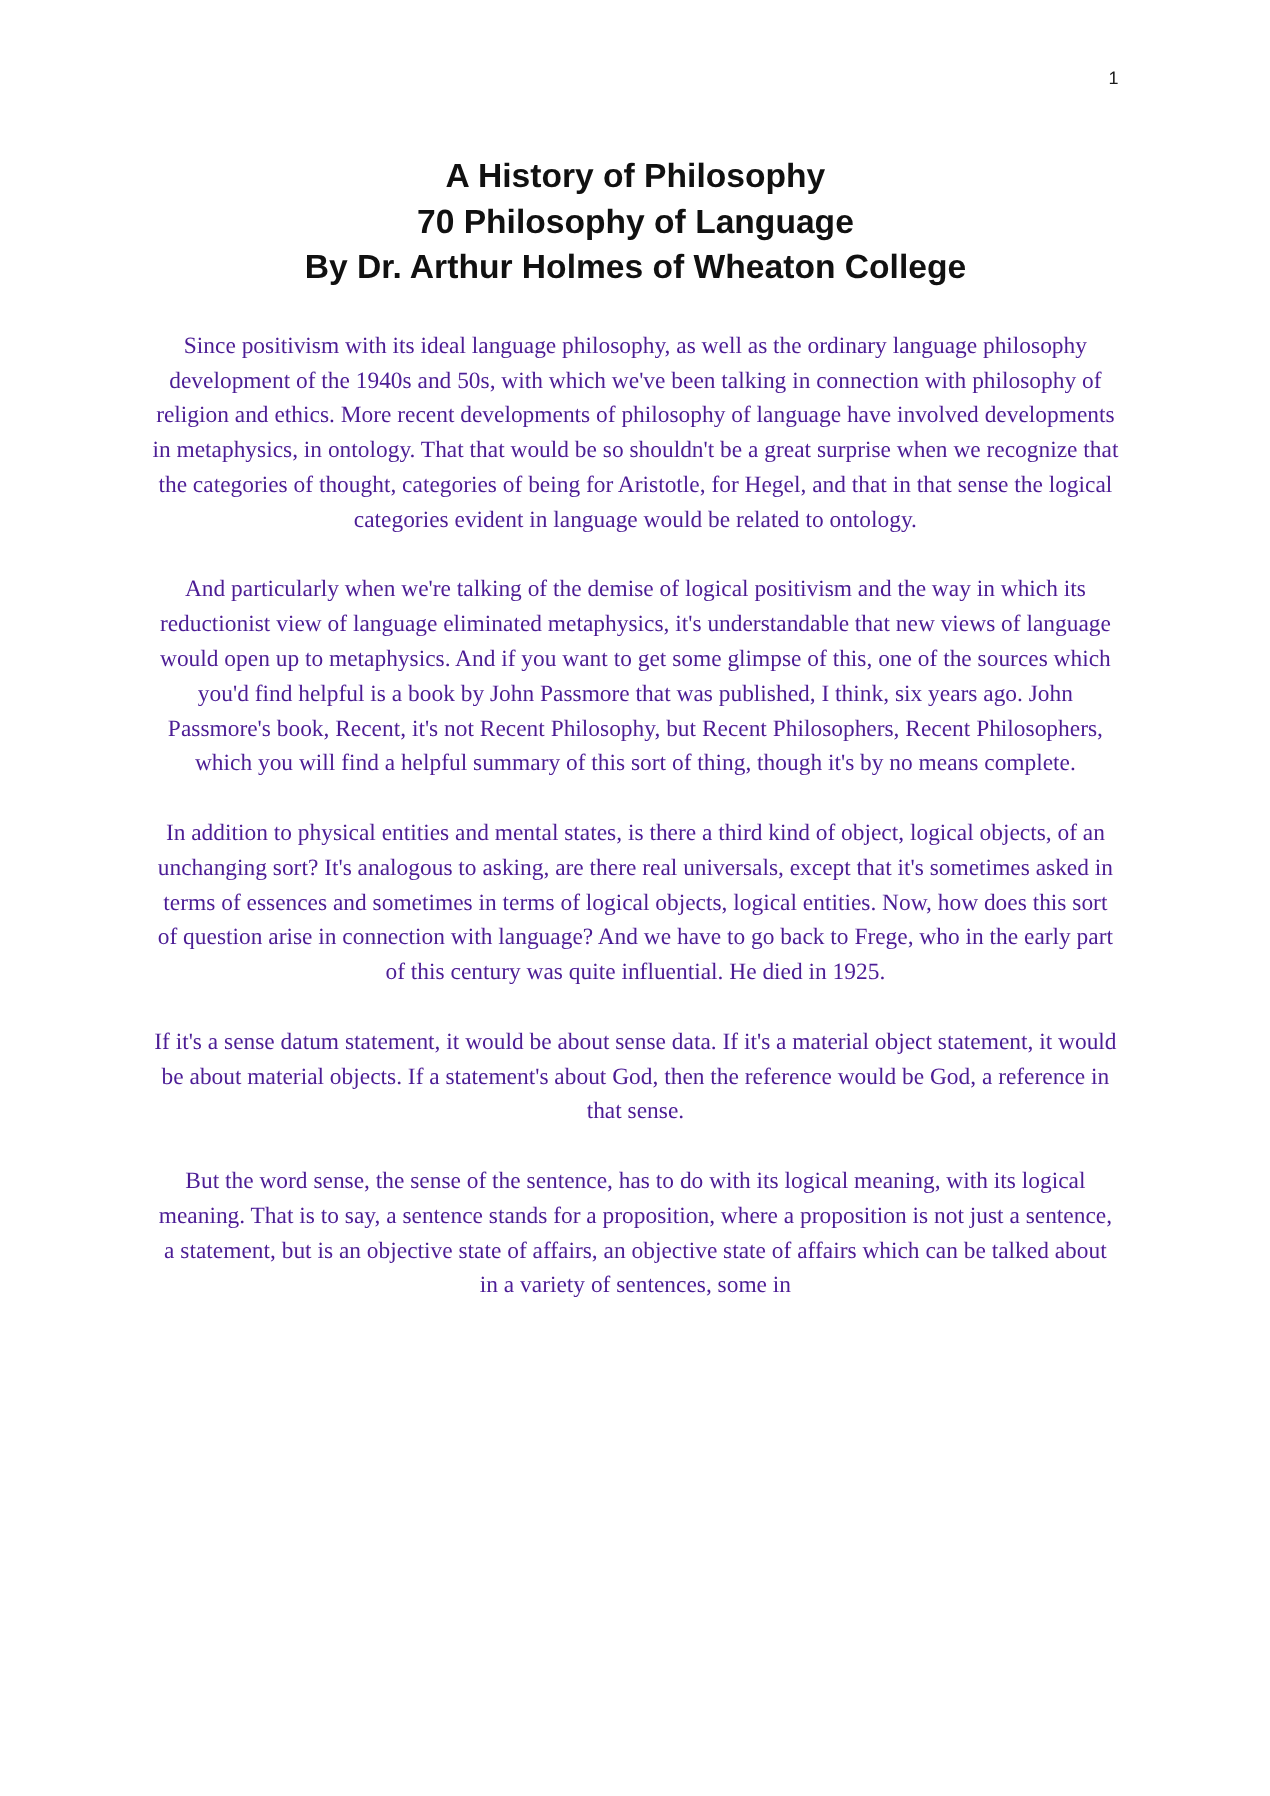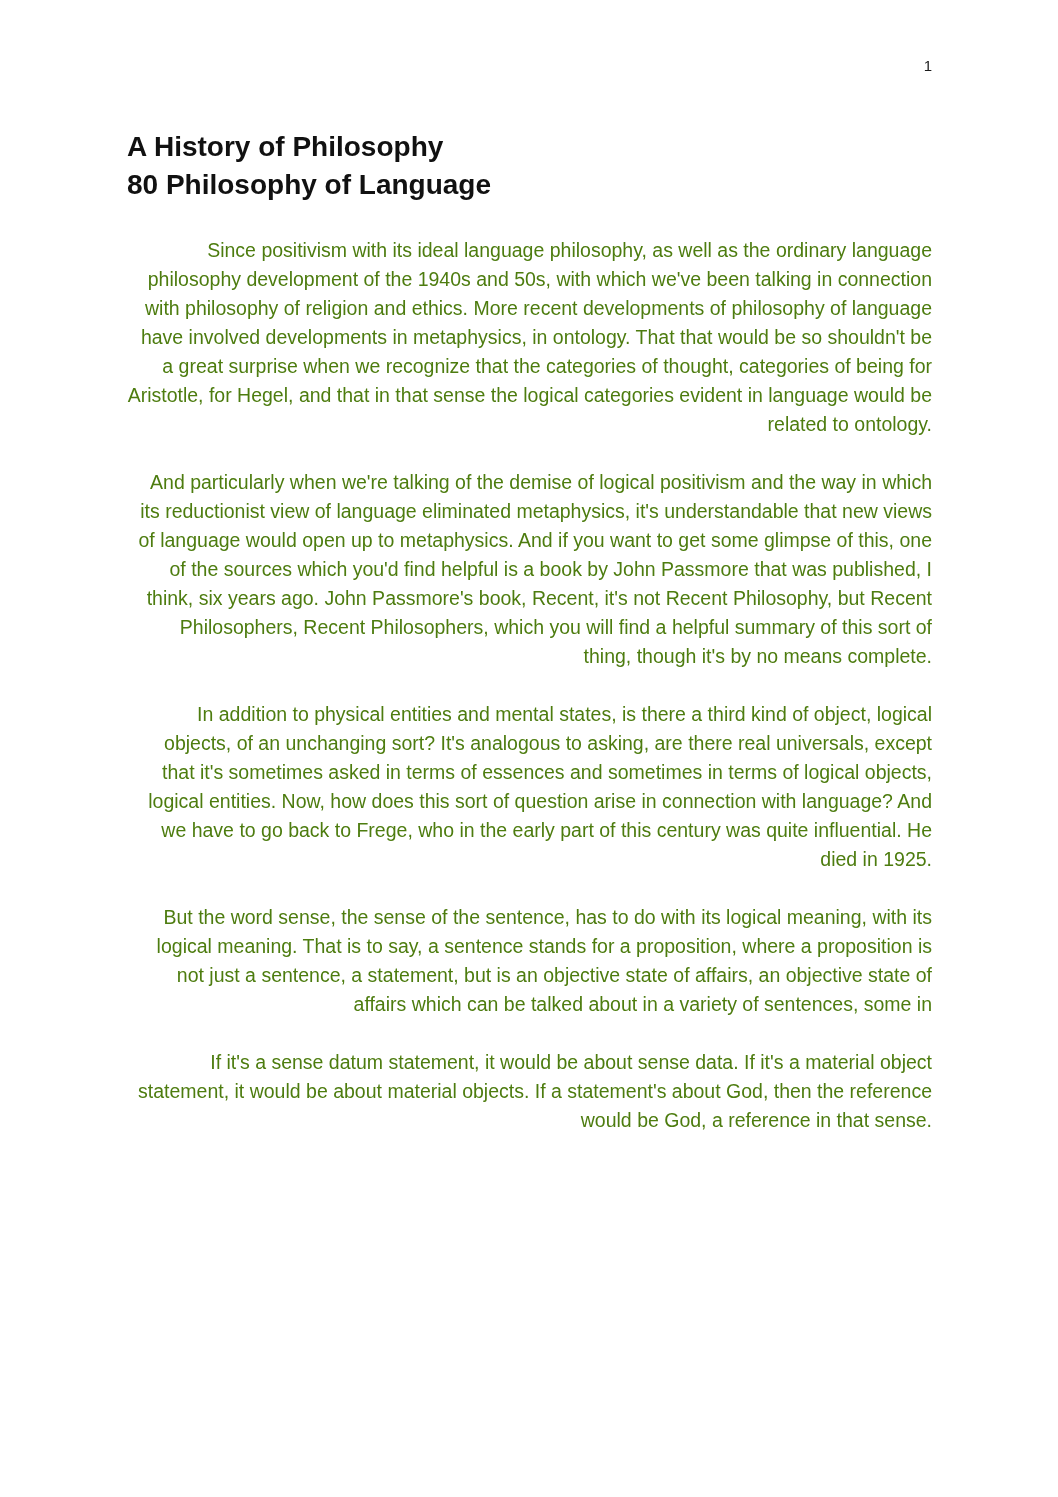--- a/index.html
+++ b/index.html
@@ -20,46 +20,49 @@
   }
   .page-number {
     text-align: right;
     font-size: 15px;
     line-height: 20px;
     color: #1b1b1b;
   }
   .doc-title {
     margin-top: 52px;
     margin-bottom: 32px;
+    text-align: center;
     font-weight: bold;
     font-size: 28px;
     line-height: 38px;
     color: #111111;
   }
   .doc-body p {
     margin: 0 0 29px 0;
     font-size: 19.5px;
     line-height: 29px;
-    text-align: right;
-    color: #4d7c0f;
+    text-align: center;
+    color: #4c1d95;
+    font-family: Liberation Serif, serif;
   }
 </style>
 </head>
 <body>
 
 <div class="page">
 
   <div class="page-number">1</div>
 
   <div class="doc-title">
     <div>A History of Philosophy</div>
-    <div>80 Philosophy of Language</div>
+    <div>70 Philosophy of Language</div>
+    <div>By Dr. Arthur Holmes of Wheaton College</div>
   </div>
 
   <div class="doc-body">
     <p>Since positivism with its ideal language philosophy, as well as the ordinary language philosophy development of the 1940s and 50s, with which we've been talking in connection with philosophy of religion and ethics. More recent developments of philosophy of language have involved developments in metaphysics, in ontology. That that would be so shouldn't be a great surprise when we recognize that the categories of thought, categories of being for Aristotle, for Hegel, and that in that sense the logical categories evident in language would be related to ontology.</p>
     <p>And particularly when we're talking of the demise of logical positivism and the way in which its reductionist view of language eliminated metaphysics, it's understandable that new views of language would open up to metaphysics. And if you want to get some glimpse of this, one of the sources which you'd find helpful is a book by John Passmore that was published, I think, six years ago. John Passmore's book, Recent, it's not Recent Philosophy, but Recent Philosophers, Recent Philosophers, which you will find a helpful summary of this sort of thing, though it's by no means complete.</p>
     <p>In addition to physical entities and mental states, is there a third kind of object, logical objects, of an unchanging sort? It's analogous to asking, are there real universals, except that it's sometimes asked in terms of essences and sometimes in terms of logical objects, logical entities. Now, how does this sort of question arise in connection with language? And we have to go back to Frege, who in the early part of this century was quite influential. He died in 1925.</p>
+    <p>If it's a sense datum statement, it would be about sense data. If it's a material object statement, it would be about material objects. If a statement's about God, then the reference would be God, a reference in that sense.</p>
     <p>But the word sense, the sense of the sentence, has to do with its logical meaning, with its logical meaning. That is to say, a sentence stands for a proposition, where a proposition is not just a sentence, a statement, but is an objective state of affairs, an objective state of affairs which can be talked about in a variety of sentences, some in</p>
-    <p>If it's a sense datum statement, it would be about sense data. If it's a material object statement, it would be about material objects. If a statement's about God, then the reference would be God, a reference in that sense.</p>
   </div>
 
 </div>
 
 </body></html>

